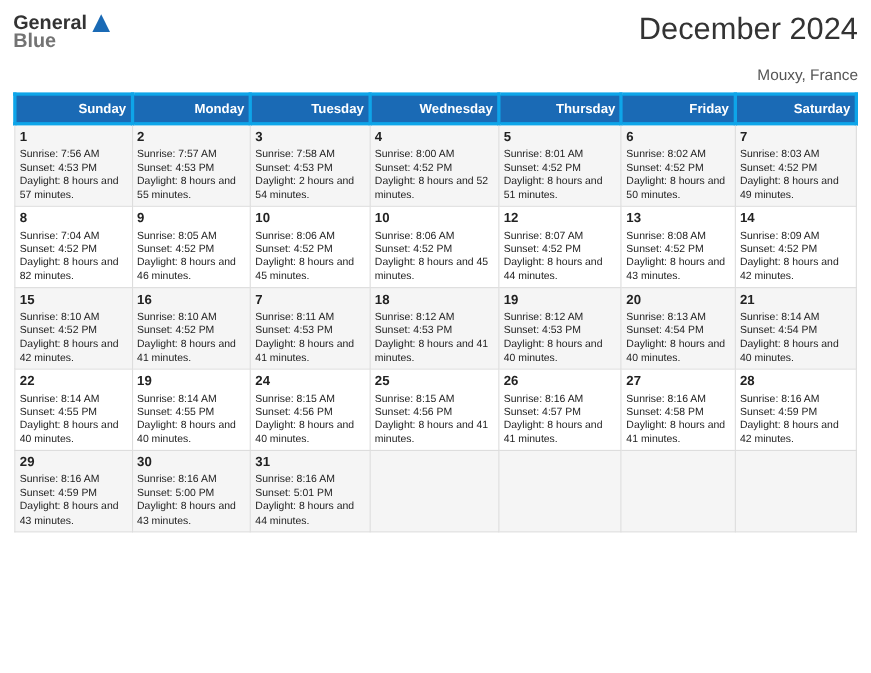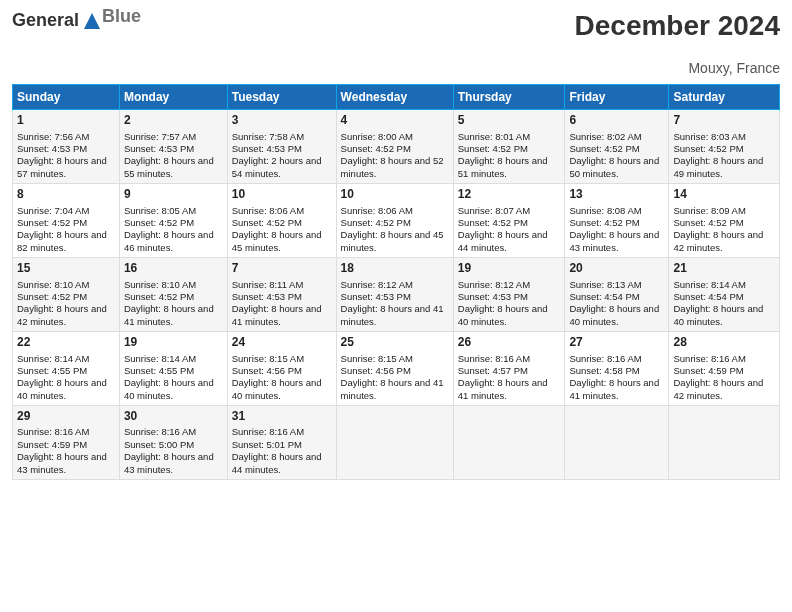--- a/index.html
+++ b/index.html
@@ -15,55 +15,55 @@
       padding: 10px 12px 8px 12px;
     }
     .header {
       display: flex;
       justify-content: space-between;
       align-items: flex-start;
       margin-bottom: 8px;
     }
     .logo {
       display: flex;
-      flex-direction: row;
+      flex-direction: column;
       align-items: flex-start;
     }
     .logo-line {
       display: flex;
       align-items: center;
     }
     .title-section {
       text-align: right;
     }
     .month-title {
       font-size: 28px;
-      font-weight: bold;
+      font-weight: normal;
       color: #333;
     }
     .location {
       font-size: 14px;
       color: #555;
       margin-top: 18px;
     }
     table {
       width: 100%;
       border-collapse: collapse;
       font-size: 10px;
     }
     thead tr {
       background-color: #1a6ab5;
       color: white;
     }
     thead th {
       padding: 5px 4px;
-      text-align: left;
+      text-align: right;
       font-size: 12px;
       font-weight: bold;
-      border: 1px solid #0ea5e9;
+      border: 3px solid #0ea5e9;
     }
     tbody tr {
       background-color: #fff;
     }
     tbody tr:nth-child(odd) {
       background-color: #f5f5f5;
     }
     tbody td {
       padding: 3px 4px;
       vertical-align: top;

